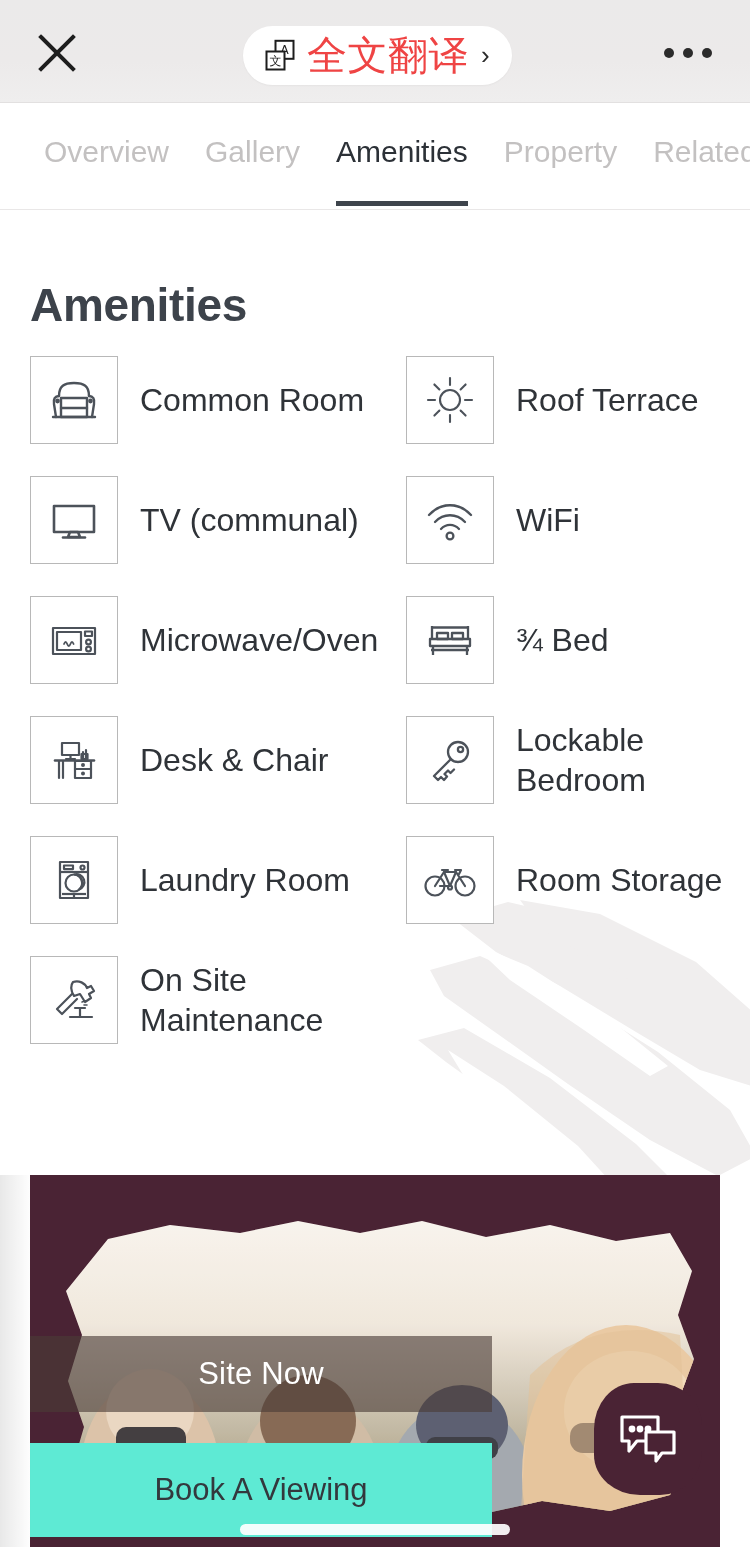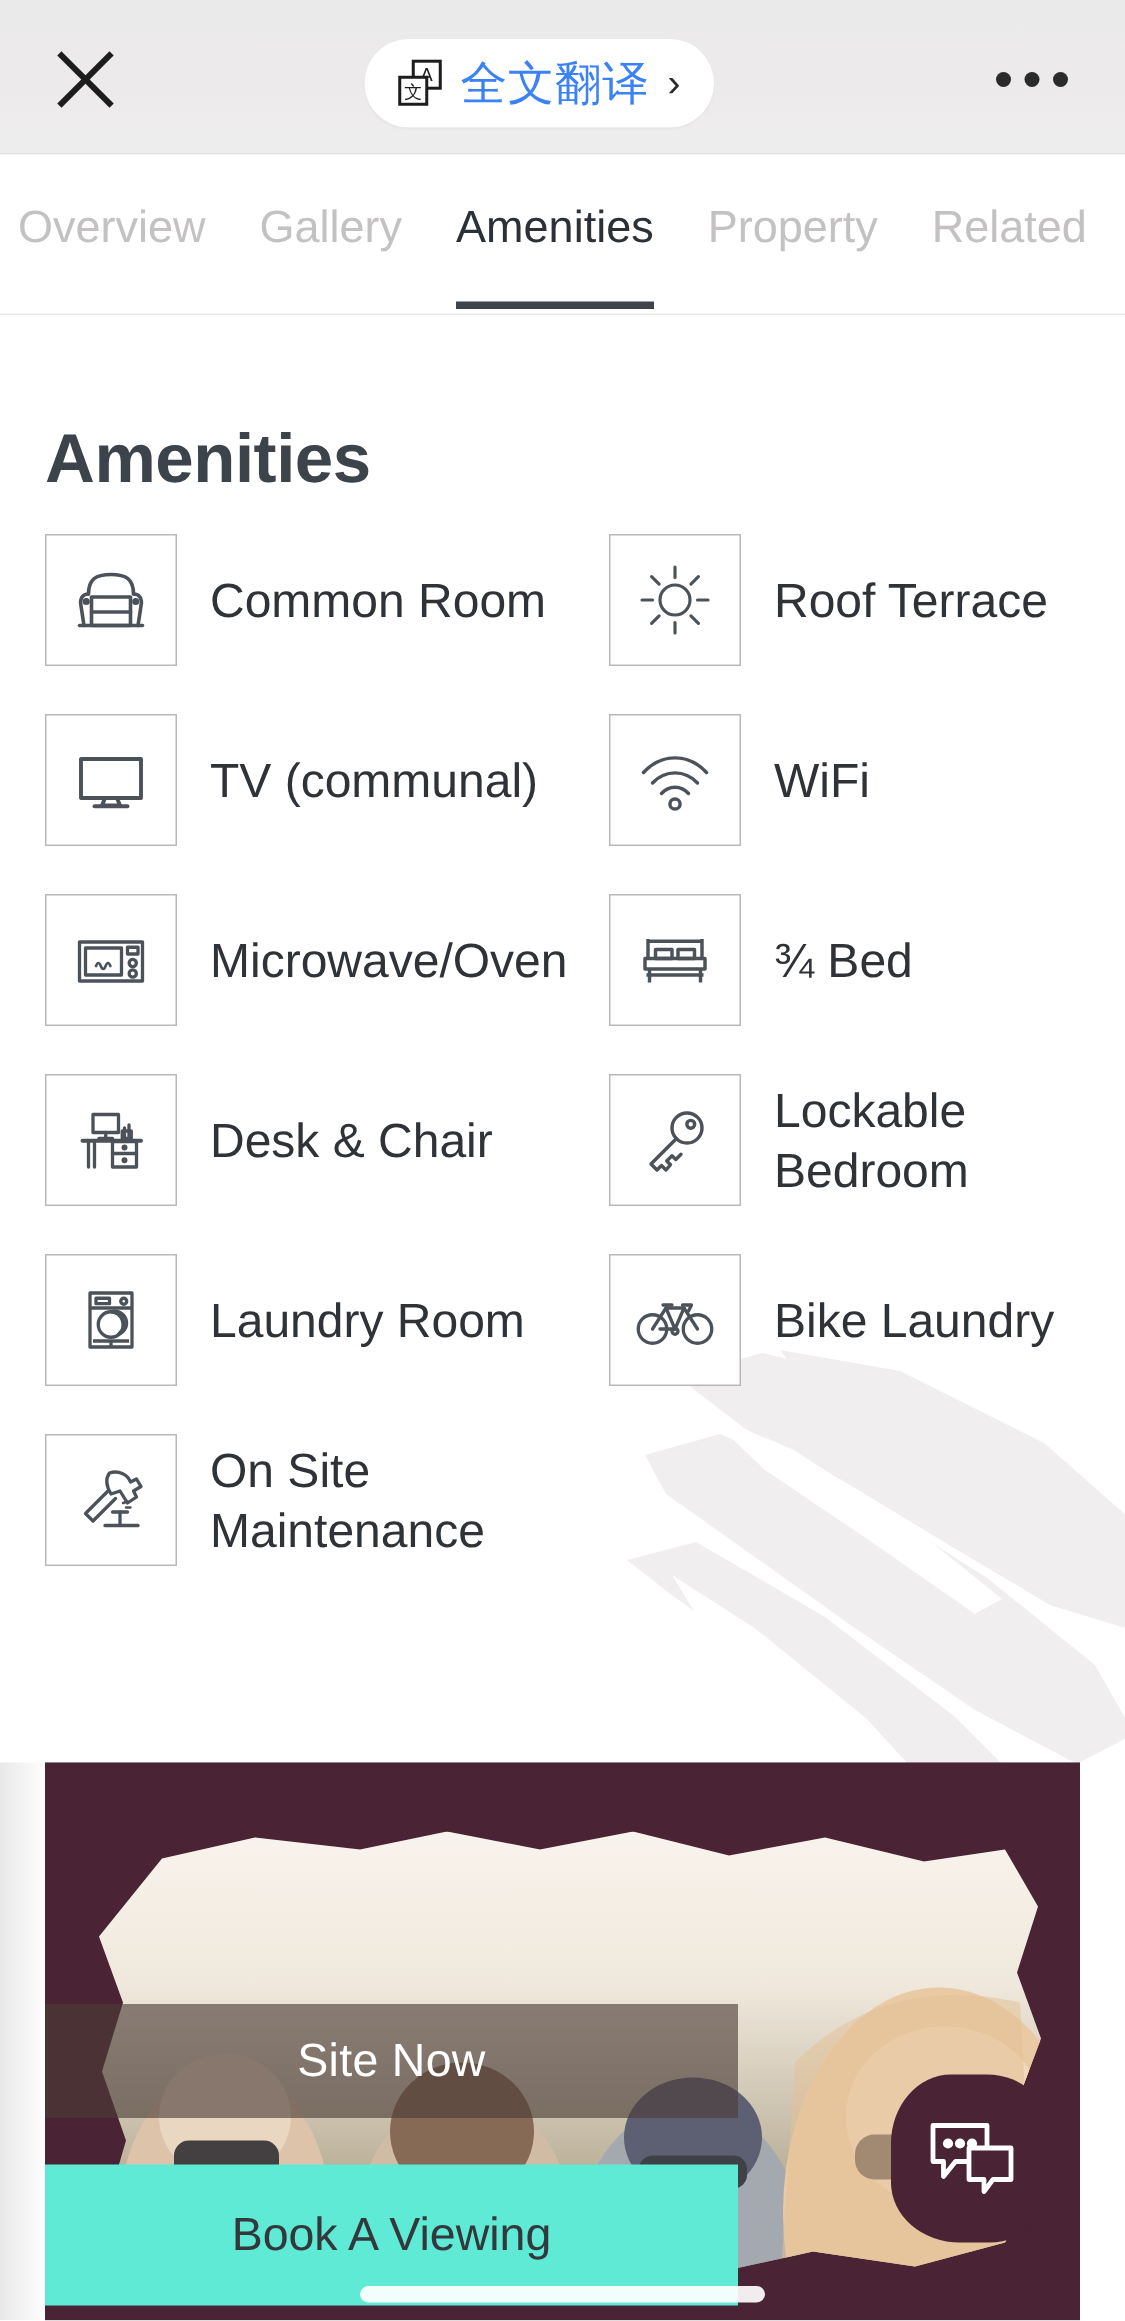--- a/index.html
+++ b/index.html
@@ -36,21 +36,21 @@
     position: absolute; left: 243px; top: 26px;
     height: 59px; padding: 0 22px 0 20px;
     background: #ffffff;
     border-radius: 30px;
     display: flex; align-items: center; gap: 10px;
     box-shadow: 0 1px 2px rgba(0,0,0,0.04);
     cursor: pointer;
   }
   .translate-icon { width: 34px; height: 34px; display:block; flex: 0 0 34px;}
   .translate-label {
-    font-size: 31px; color: #3b82f6; letter-spacing: 0.5px;
+    font-size: 40px; color: #ef4444; letter-spacing: 0.5px;
     font-family: "DejaVu Sans", "Liberation Sans", sans-serif;
     white-space: nowrap;
   }
   .translate-chevron {
     font-size: 26px; color: #2a2a2a; line-height: 1;
     margin-left: 2px; margin-top: -2px;
   }
 
   .more-btn {
     position: absolute; right: 34px; top: 36px;
@@ -63,21 +63,21 @@
     background: #2b2b2b; display: block;
   }
 
   
   .tabs {
     position: absolute; top: 103px; left: 0;
     width: 750px; height: 107px;
     background: #ffffff;
     border-bottom: 1px solid #e9e7e7;
     display: flex; align-items: flex-start;
-    padding-left: 12px;
+    padding-left: 44px;
     overflow: hidden;
     white-space: nowrap;
   }
   .tab {
     position: relative;
     font-size: 30px;
     color: #c3c1c1;
     padding: 34px 0 0 0;
     margin-right: 36px;
     line-height: 1;
@@ -424,21 +424,21 @@
               <circle cx="13" cy="34" r="9.5"></circle>
               <circle cx="43" cy="34" r="9.5"></circle>
               <path d="M13 34 L22 20 L34 20 L43 34"></path>
               <path d="M22 20 L28 34 L34 20"></path>
               <line x1="28" y1="34" x2="18" y2="34"></line>
               <path d="M20 18 h6"></path>
               <path d="M33 18 h6 l-2 4"></path>
               <circle cx="28" cy="35.5" r="2"></circle>
             </svg>
           </div>
-          <div class="amenity-label">Bike Laundry</div>
+          <div class="amenity-label">Room Storage</div>
         </div>
 
       </div>
     </div>
   </div>
 
   <div class="scroll-shadow-left"></div>
 
   <div class="banner">
     <svg class="banner-mask-svg" viewBox="0 0 690 372" preserveAspectRatio="none">

